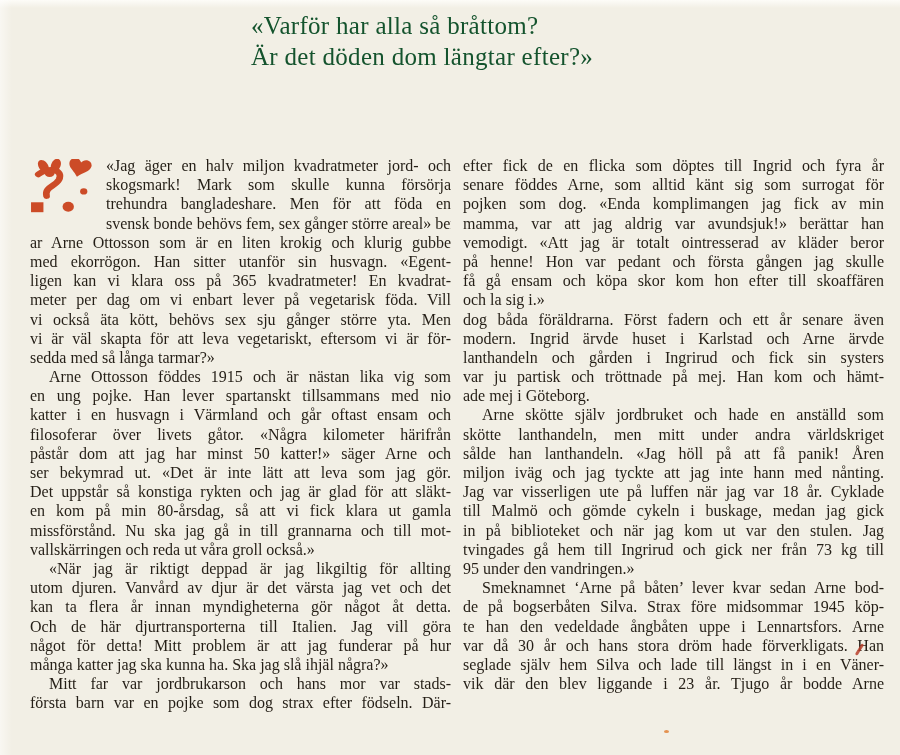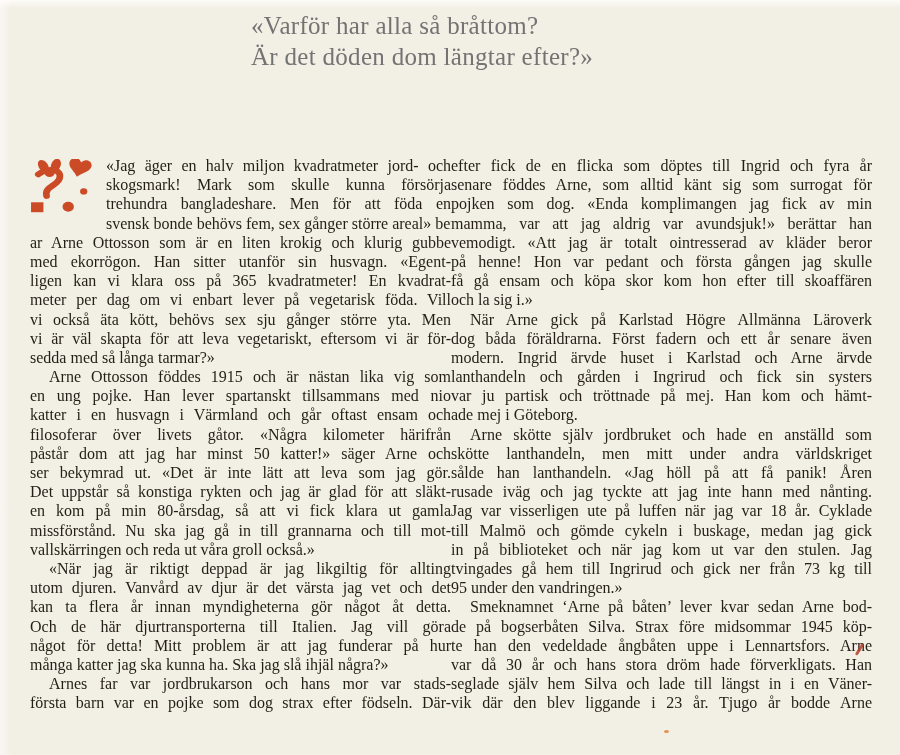--- a/index.html
+++ b/index.html
@@ -8,25 +8,25 @@
     background:#f2efe5;
     font-family:"Liberation Serif","DejaVu Serif",serif;
     color:#241e16;
   }
   .scan-top{position:absolute;left:0;top:0;width:900px;height:8px;
     background:linear-gradient(#fdfcf8,rgba(253,252,248,0));pointer-events:none;}
   .scan-left{position:absolute;left:0;top:0;width:12px;height:755px;
     background:linear-gradient(90deg,rgba(255,255,255,.5),rgba(255,255,255,0));pointer-events:none;}
   .title{
     position:absolute;left:251px;top:10px;
-    font-size:25px;line-height:31px;letter-spacing:.3px;color:#737373;
+    font-size:25px;line-height:31px;letter-spacing:.3px;color:#14532d;
   }
   .cols{
     position:absolute;left:30px;top:156px;width:854px;
-    display:flex;
+    display:flex;gap:12px;
   }
   .col{width:421px;}
   .line{
     height:19.2px;line-height:19.2px;font-size:16px;
     text-align:justify;text-align-last:justify;
     overflow:hidden;white-space:nowrap;
   }
   .line.endline{text-align-last:left;}
   .line.indent{padding-left:19px;}
   .ornament{float:left;width:64px;height:55px;margin:3px 12px 0 0;}
@@ -83,42 +83,41 @@
       <div class="line">Det uppstår så konstiga rykten och jag är glad för att släkt-</div>
       <div class="line">en kom på min 80-årsdag, så att vi fick klara ut gamla</div>
       <div class="line">missförstånd. Nu ska jag gå in till grannarna och till mot-</div>
       <div class="line endline">vallskärringen och reda ut våra groll också.»</div>
       <div class="line indent">«När jag är riktigt deppad är jag likgiltig för allting</div>
       <div class="line">utom djuren. Vanvård av djur är det värsta jag vet och det</div>
       <div class="line">kan ta flera år innan myndigheterna gör något åt detta.</div>
       <div class="line">Och de här djurtransporterna till Italien. Jag vill göra</div>
       <div class="line">något för detta! Mitt problem är att jag funderar på hur</div>
       <div class="line endline">många katter jag ska kunna ha. Ska jag slå ihjäl några?»</div>
-      <div class="line indent">Arnes far var jordbrukarson och hans mor var stads-</div>
+      <div class="line indent">Mitt far var jordbrukarson och hans mor var stads-</div>
       <div class="line">första barn var en pojke som dog strax efter födseln. Där-</div>
     </div>
   <div class="col">
       <div class="line">efter fick de en flicka som döptes till Ingrid och fyra år</div>
       <div class="line">senare föddes Arne, som alltid känt sig som surrogat för</div>
       <div class="line">pojken som dog. «Enda komplimangen jag fick av min</div>
       <div class="line">mamma, var att jag aldrig var avundsjuk!» berättar han</div>
       <div class="line">vemodigt. «Att jag är totalt ointresserad av kläder beror</div>
       <div class="line">på henne! Hon var pedant och första gången jag skulle</div>
       <div class="line">få gå ensam och köpa skor kom hon efter till skoaffären</div>
       <div class="line endline">och la sig i.»</div>
-      <div class="line indent">När Arne gick på Karlstad Högre Allmänna Läroverk</div>
       <div class="line">dog båda föräldrarna. Först fadern och ett år senare även</div>
       <div class="line">modern. Ingrid ärvde huset i Karlstad och Arne ärvde</div>
       <div class="line">lanthandeln och gården i Ingrirud och fick sin systers</div>
       <div class="line">var ju partisk och tröttnade på mej. Han kom och hämt-</div>
       <div class="line endline">ade mej i Göteborg.</div>
       <div class="line indent">Arne skötte själv jordbruket och hade en anställd som</div>
       <div class="line">skötte lanthandeln, men mitt under andra världskriget</div>
       <div class="line">sålde han lanthandeln. «Jag höll på att få panik! Åren</div>
-      <div class="line">rusade iväg och jag tyckte att jag inte hann med nånting.</div>
+      <div class="line">miljon iväg och jag tyckte att jag inte hann med nånting.</div>
       <div class="line">Jag var visserligen ute på luffen när jag var 18 år. Cyklade</div>
       <div class="line">till Malmö och gömde cykeln i buskage, medan jag gick</div>
       <div class="line">in på biblioteket och när jag kom ut var den stulen. Jag</div>
       <div class="line">tvingades gå hem till Ingrirud och gick ner från 73 kg till</div>
       <div class="line endline">95 under den vandringen.»</div>
       <div class="line indent">Smeknamnet ‘Arne på båten’ lever kvar sedan Arne bod-</div>
       <div class="line">de på bogserbåten Silva. Strax före midsommar 1945 köp-</div>
       <div class="line">te han den vedeldade ångbåten uppe i Lennartsfors. Arne</div>
       <div class="line">var då 30 år och hans stora dröm hade förverkligats. Han</div>
       <div class="line">seglade själv hem Silva och lade till längst in i en Väner-</div>

